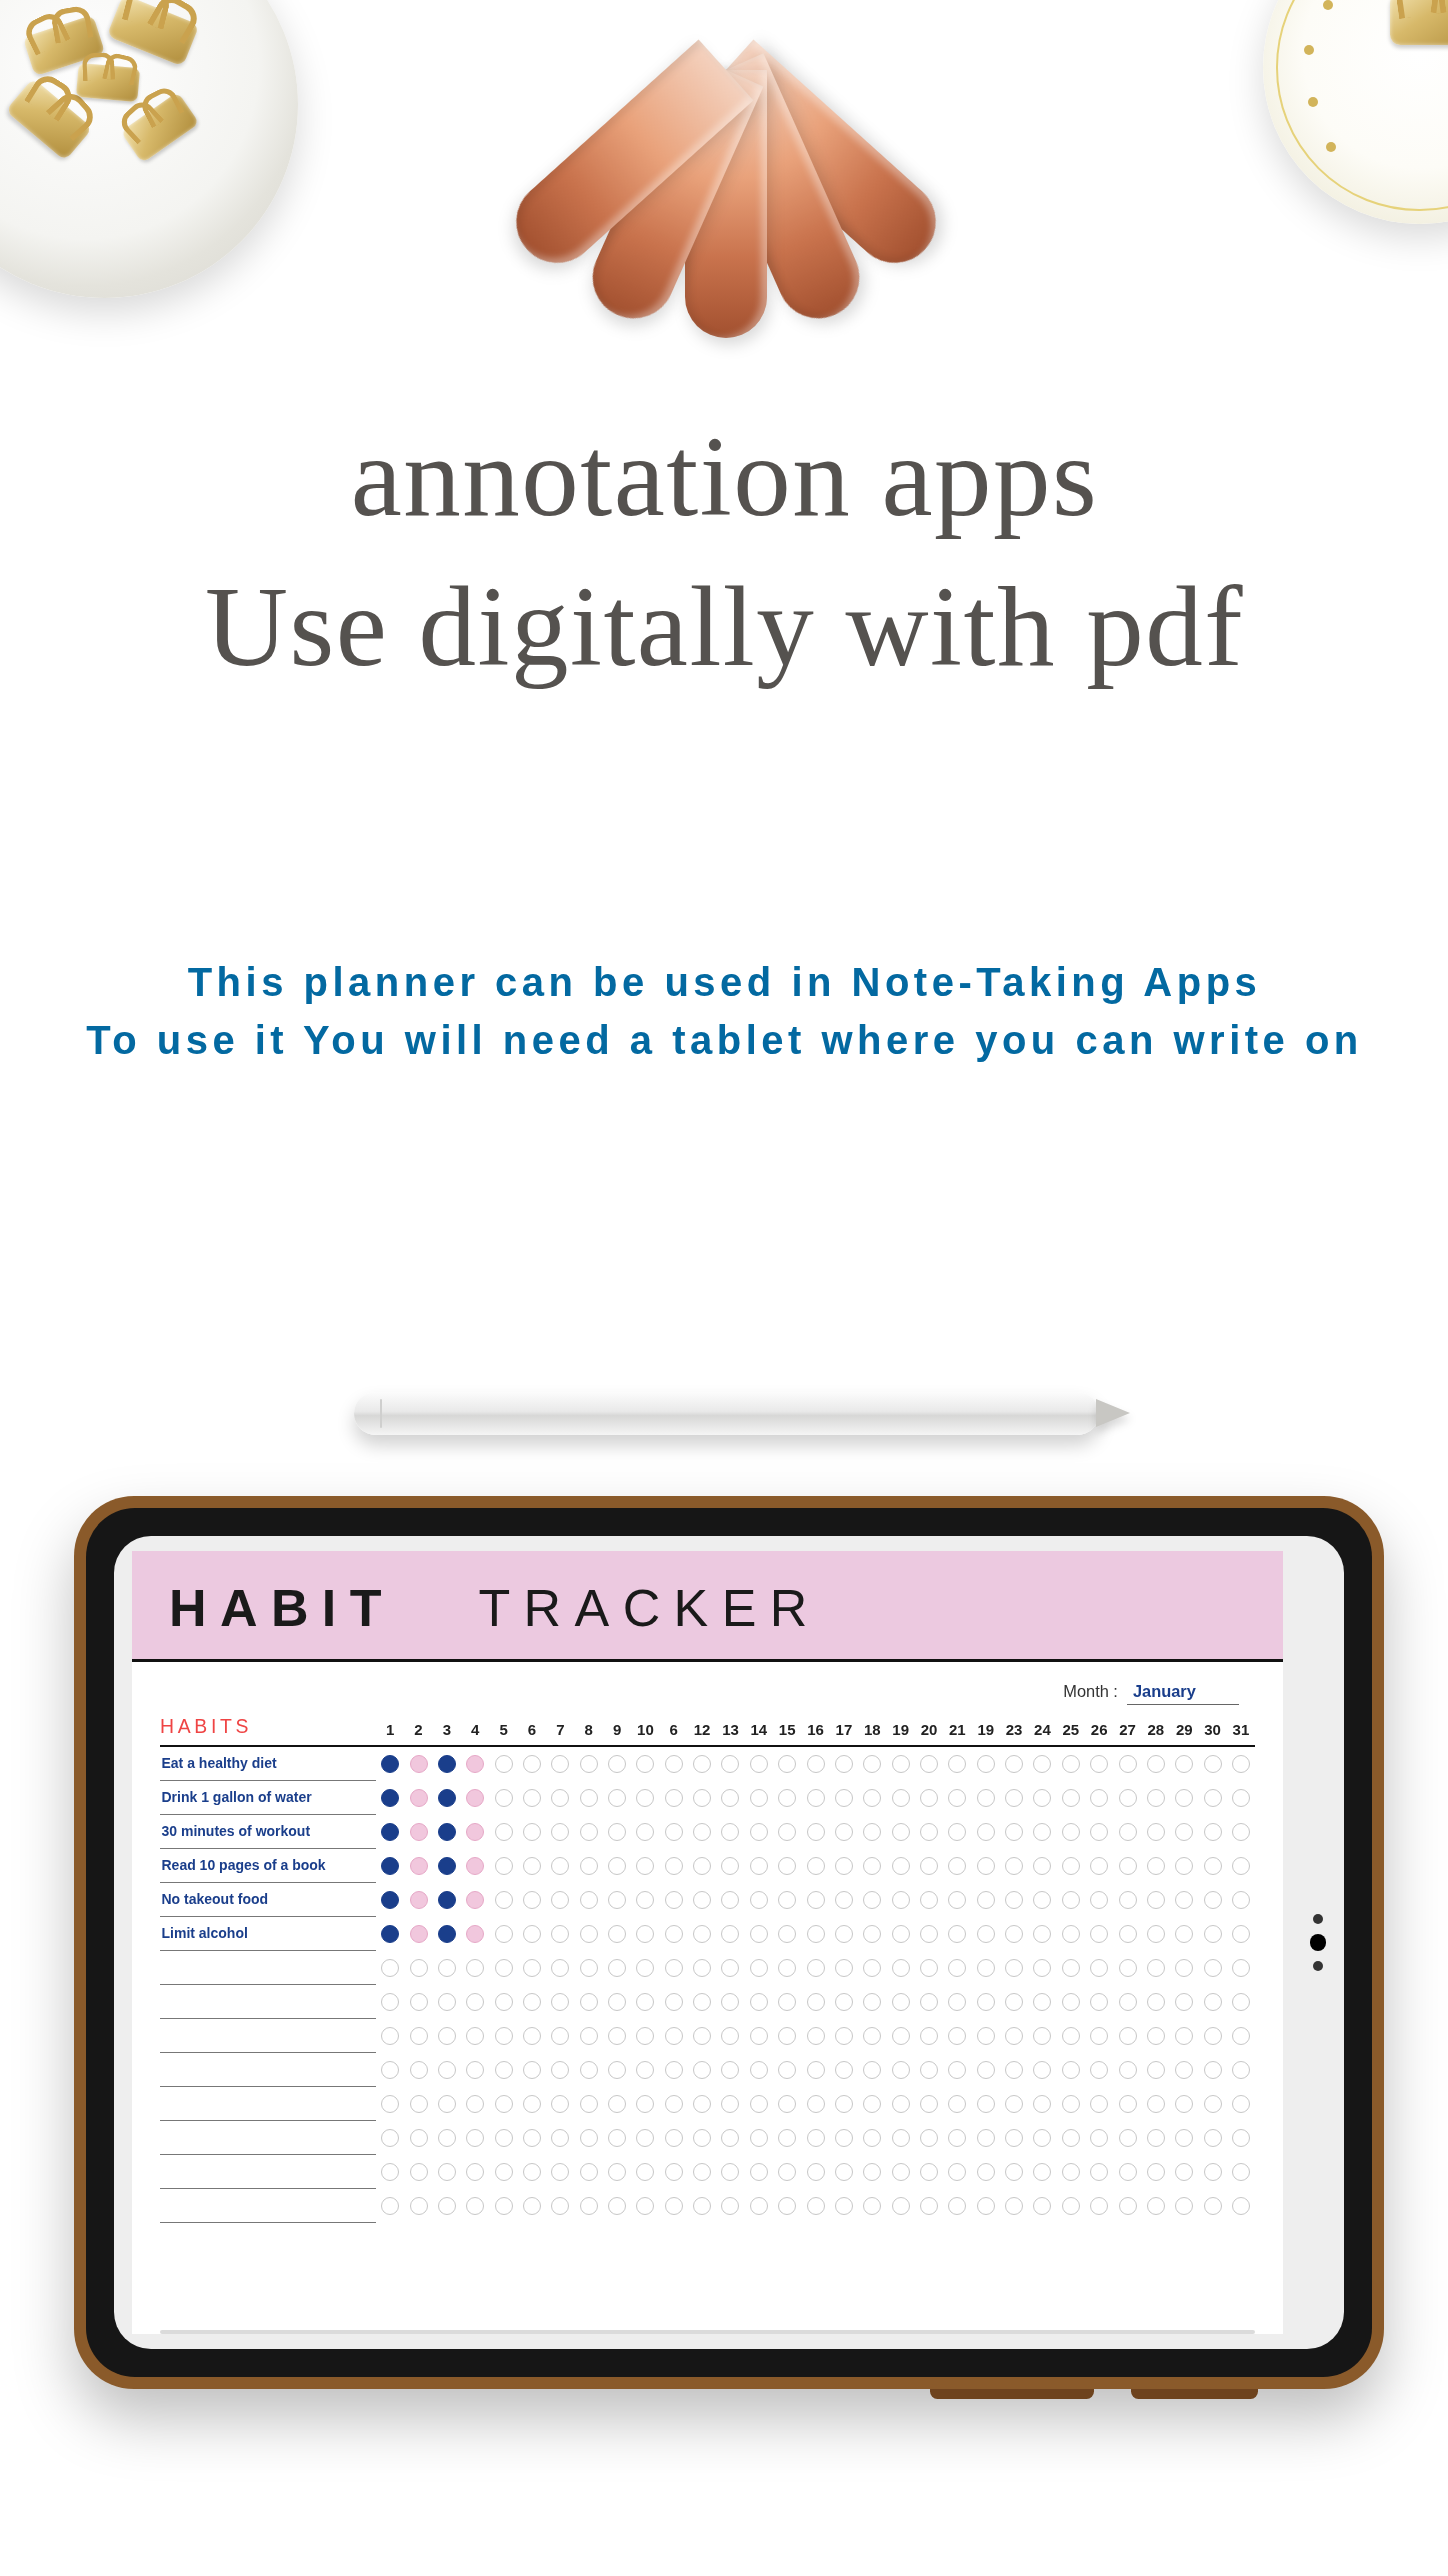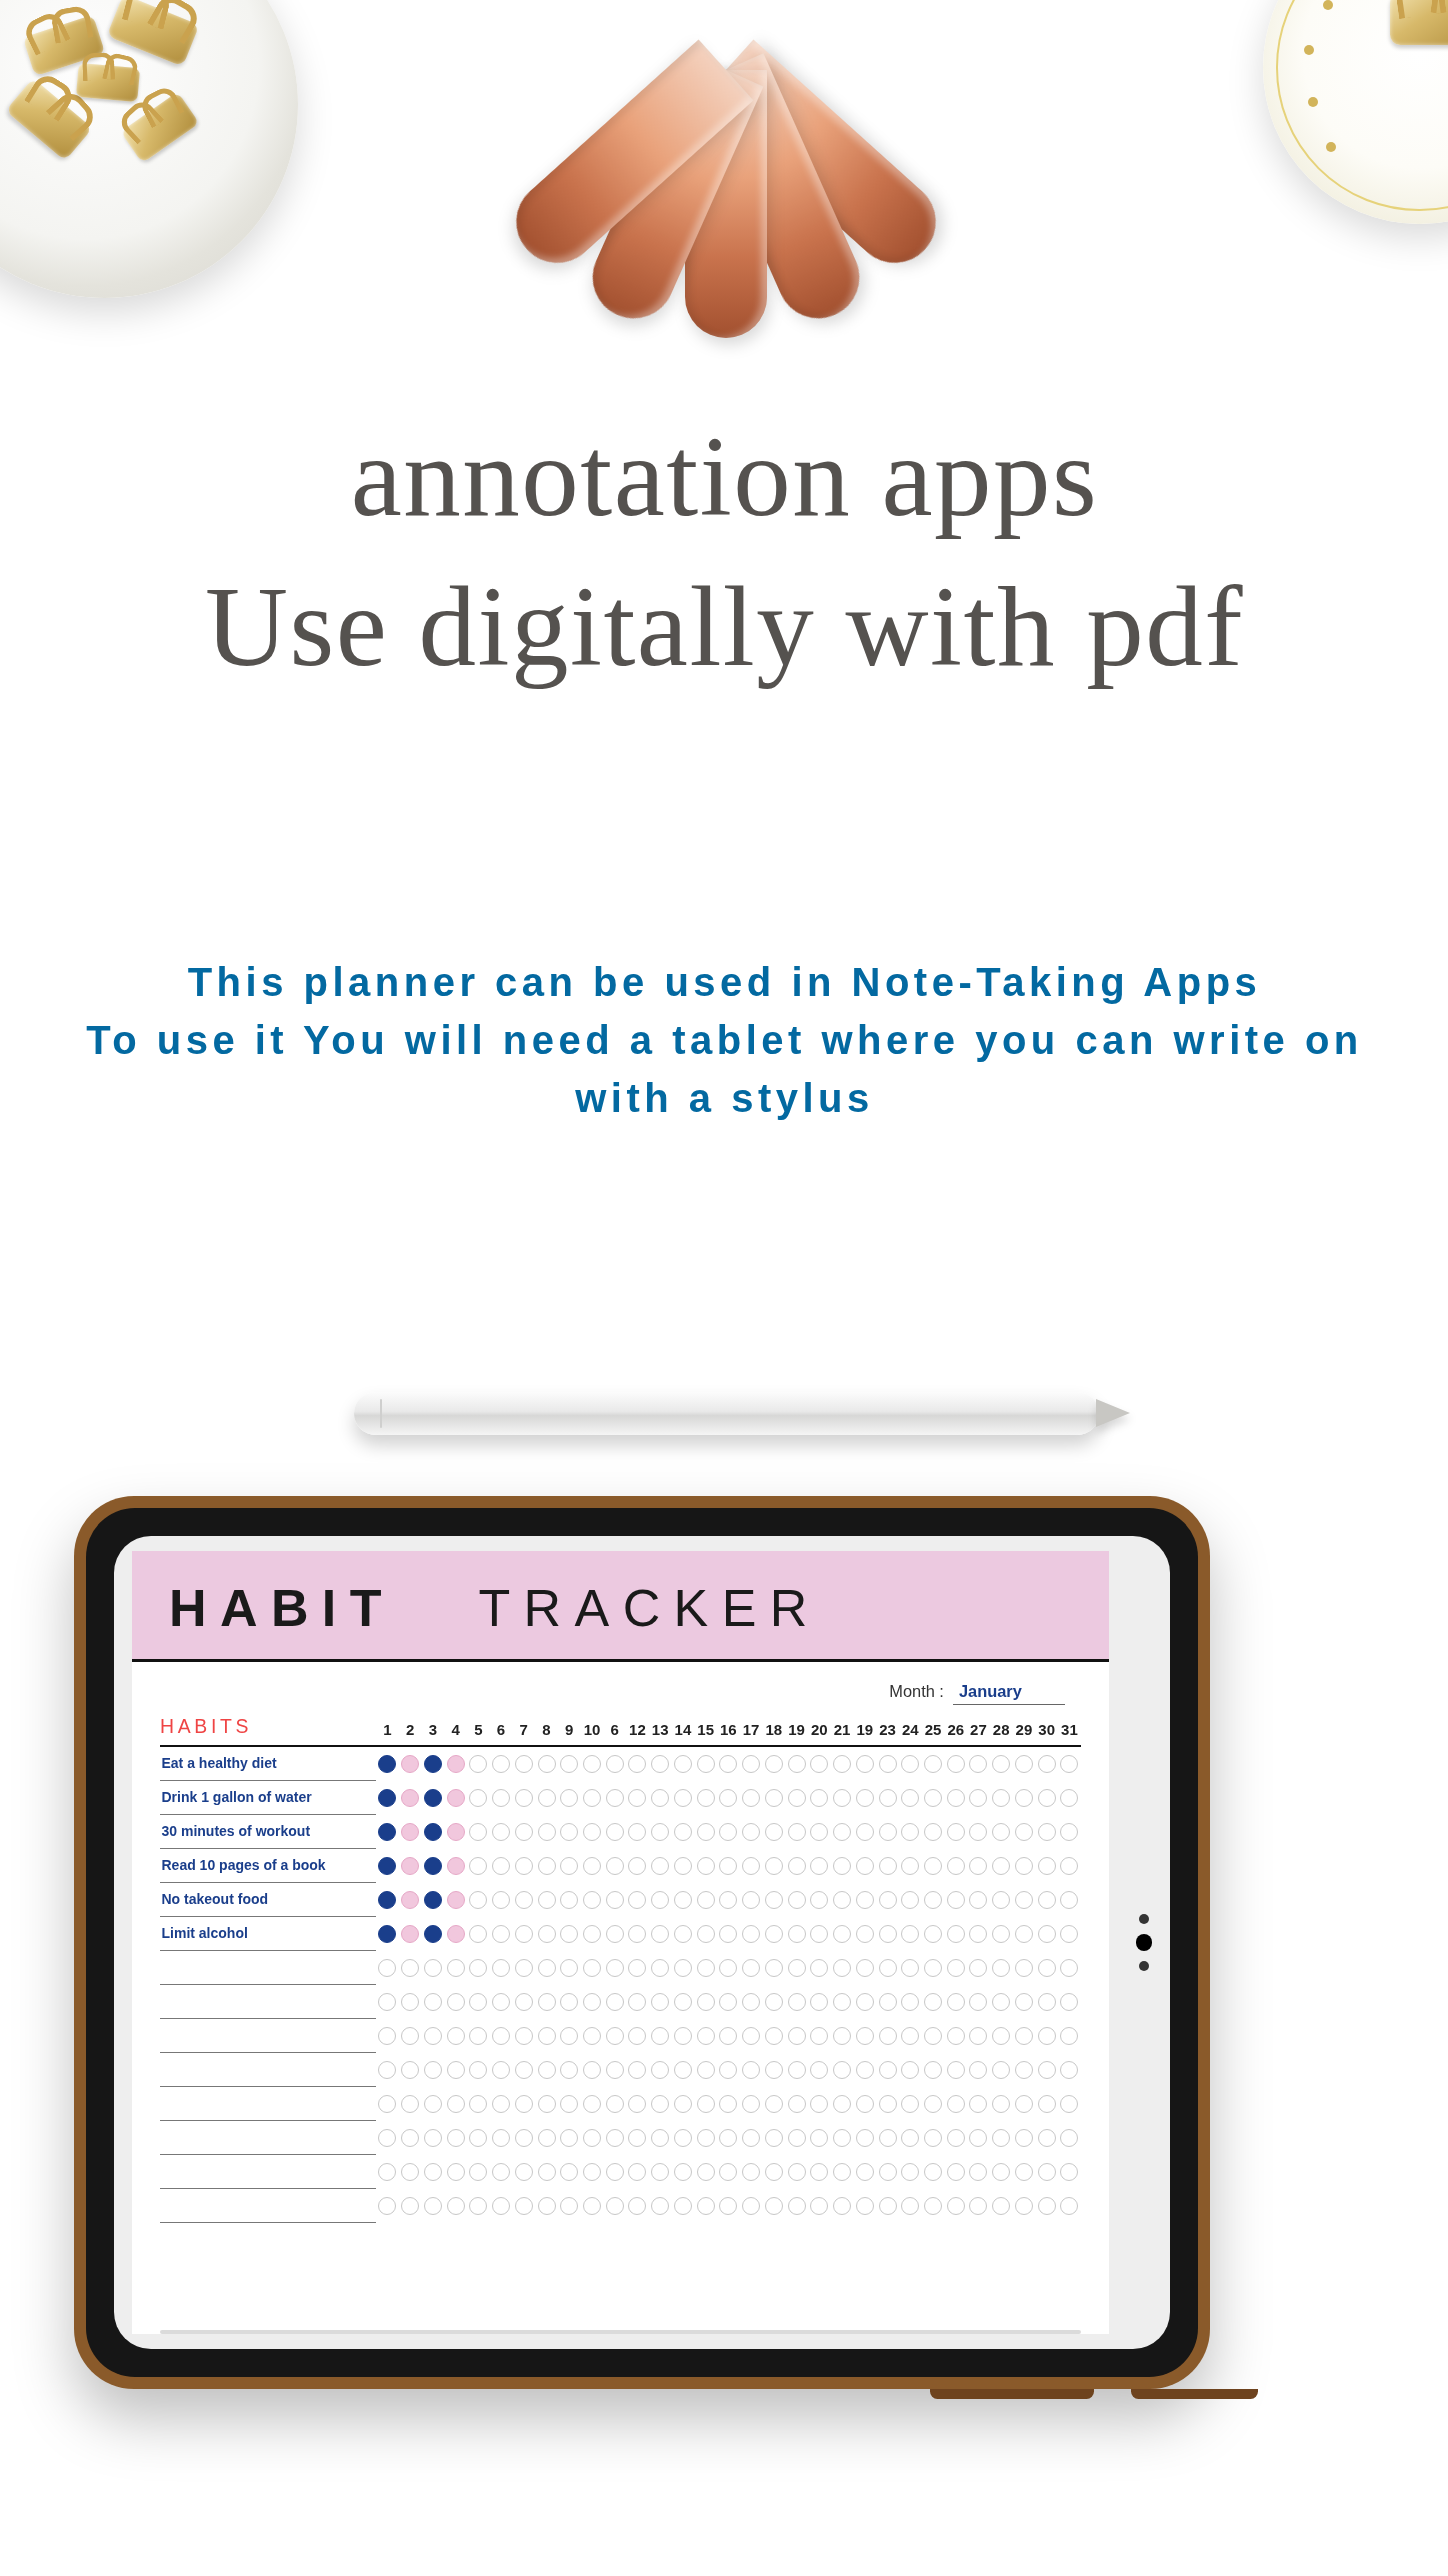--- a/index.html
+++ b/index.html
@@ -129,21 +129,21 @@
     filter:drop-shadow(1.5px 6px 4.5px rgba(0,0,0,.15));
   }
   .stylus::before{
     content:"";position:absolute;left:26px;top:6.7px;bottom:6.7px;width:2.2px;background:#cfcfce;border-radius:1.5px;
   }
 
   
   .tablet{
     position:absolute;
     top:1496px; left:74px;
-    width:1136px;height:893px;
+    width:1310px;height:893px;
     border-radius:60px;
     background:#8a5a2a;
     box-shadow:0 30px 60px rgba(0,0,0,.25);
   }
   .tablet-inner{
     position:absolute;inset:12px;
     border-radius:49px;
     background:#161616;
   }
   .tablet-bezel{
@@ -276,21 +276,20 @@
 </div>
 
 <div class="script-title">
   <div>annotation apps</div>
   <div>Use digitally with pdf</div>
 </div>
 
 <div class="subtitle">
   <div>This planner can be used in Note-Taking Apps</div>
   <div>To use it You will need a tablet where you can write on</div>
-  <div>with a stylus</div>
 </div>
 
 <div class="stylus"></div>
 
 <div class="tablet">
   <div class="foot" style="left:856px;width:164px;"></div>
   <div class="foot" style="left:1057px;width:127px;"></div>
   <div class="tablet-inner">
     <div class="tablet-bezel">
       <div class="cam">

